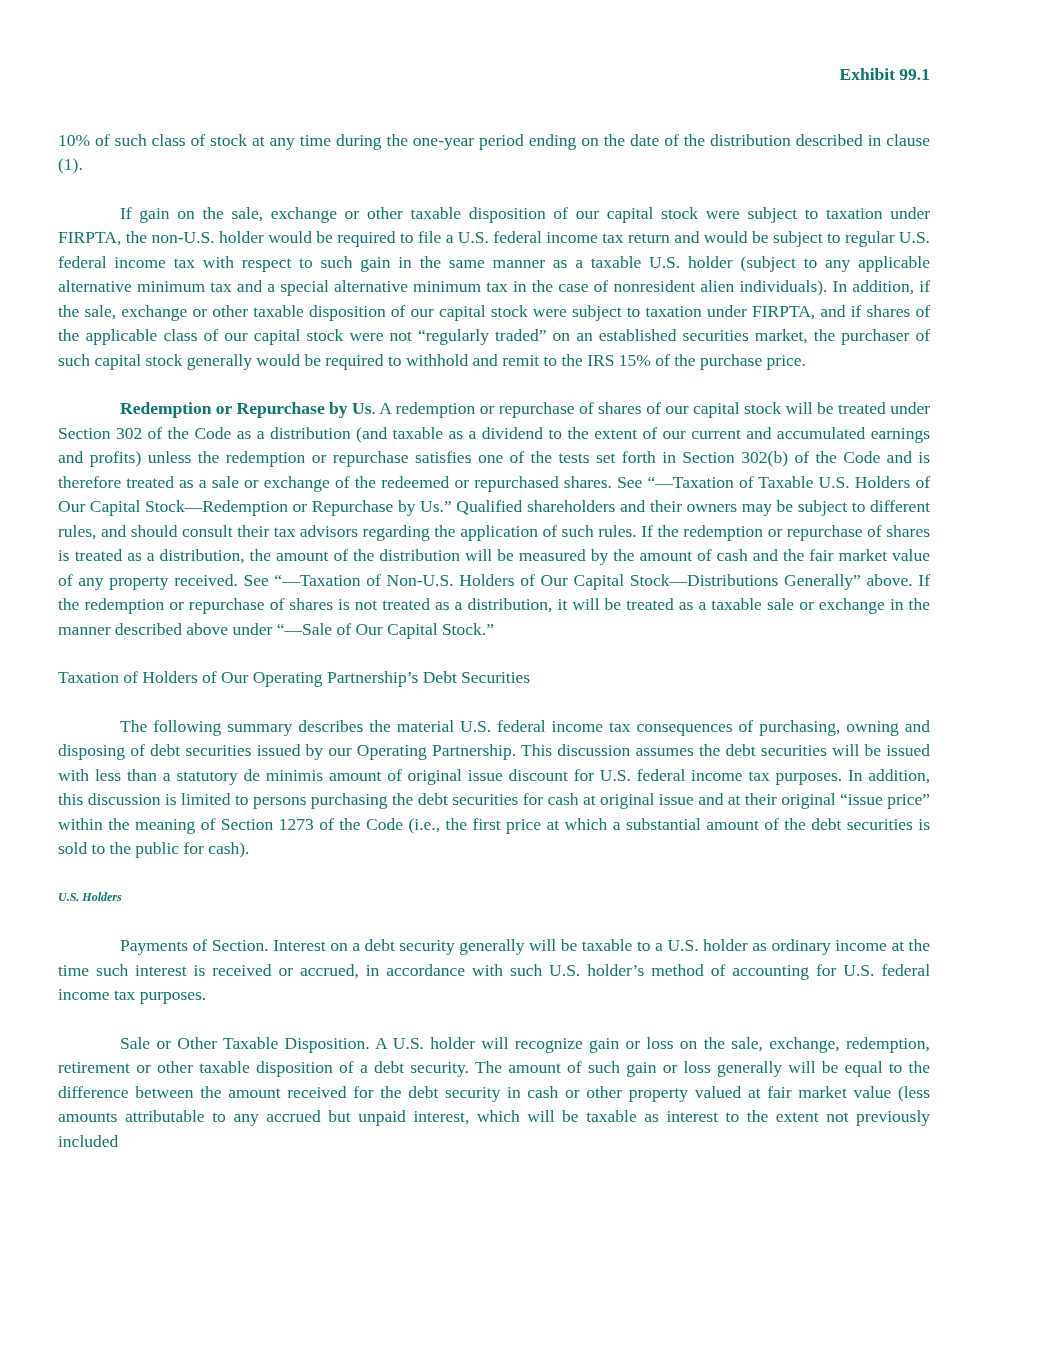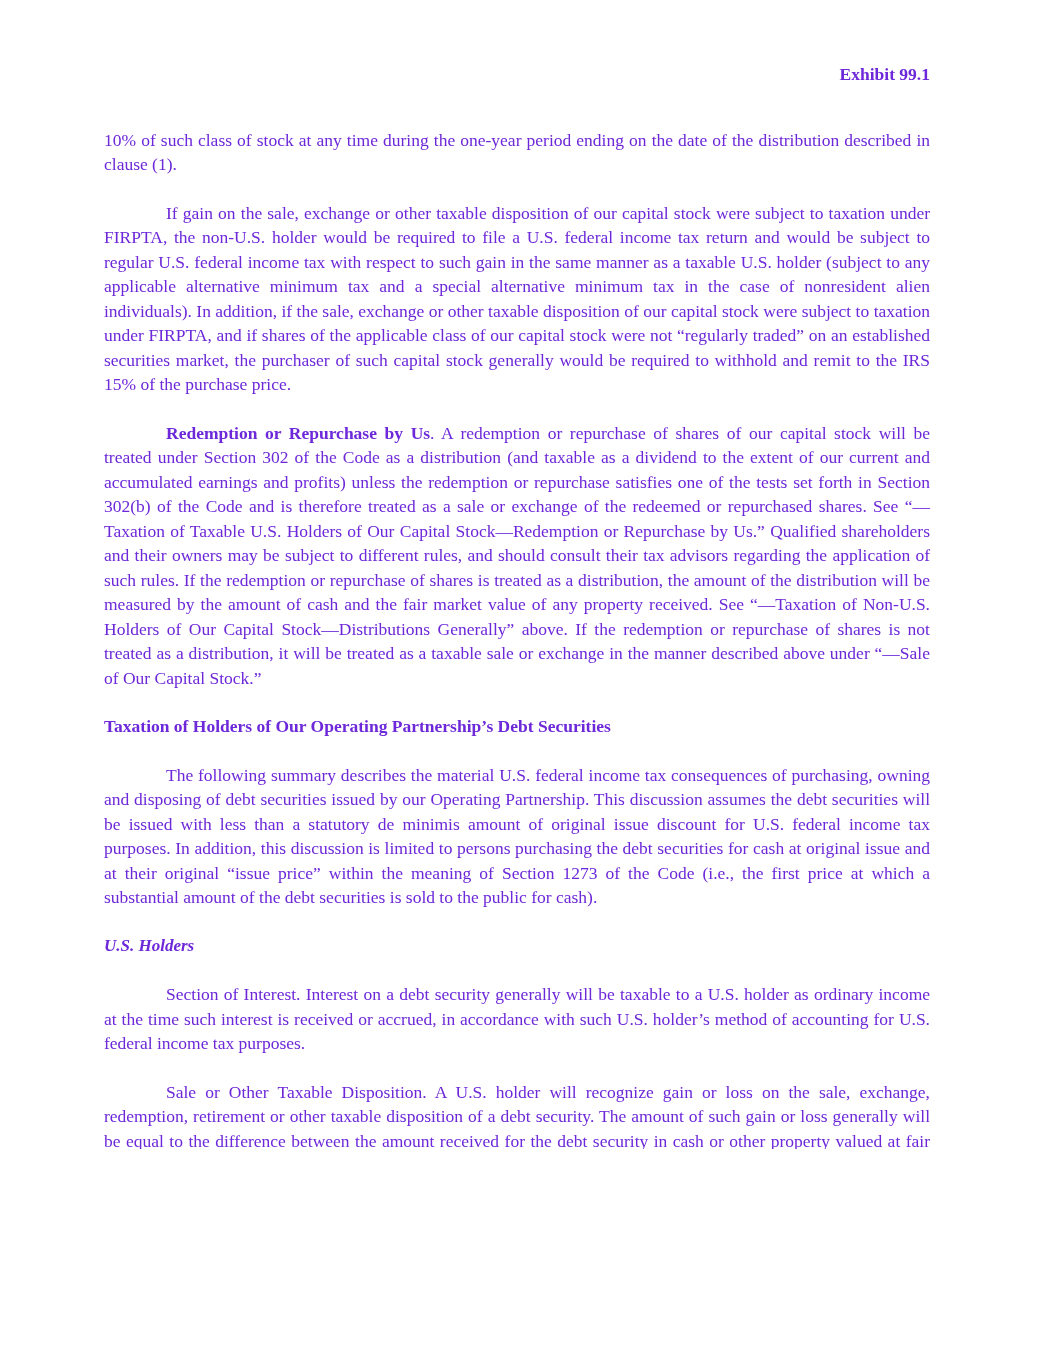--- a/index.html
+++ b/index.html
@@ -7,25 +7,25 @@
     padding: 0;
     background: #ffffff;
   }
   .page {
     position: relative;
     width: 1055px;
     height: 1149px;
     margin: 0 auto;
     background: #ffffff;
     box-sizing: border-box;
-    padding: 62px 125px 0 104px;
+    padding: 62px 125px 0 58px;
     font-family: "Liberation Serif", "DejaVu Serif", serif;
     font-size: 17.5px;
     line-height: 24.5px;
-    color: #6d28d9;
+    color: #0f766e;
     overflow: hidden;
   }
   .page-header {
     text-align: right;
     font-weight: bold;
     margin: 0 0 41px 0;
   }
   .para {
     text-align: justify;
     margin: 0 0 24px 0;
@@ -35,39 +35,39 @@
   }
   .heading {
     font-weight: bold;
     font-size: 17.5px;
     margin: 0 0 24px 0;
     text-align: left;
   }
   .subheading {
     font-weight: bold;
     font-style: italic;
-    font-size: 17px;
+    font-size: 12px;
     margin: 0 0 24px 0;
     text-align: left;
   }
   .seg-normal { font-style: normal; font-weight: normal; }
   .seg-italic { }
-  .seg-bold { font-weight: bold; }
+  .seg-bold { font-weight: normal; }
   .seg-bold-italic { font-weight: bold; }
 </style>
 </head>
 <body>
 
 <div class="page">
   <header class="page-header">
     <span>Exhibit 99.1</span>
   </header>
   <main class="doc-body" id="doc-body">
       <p class="para"><span class="seg-normal">10% of such class of stock at any time during the one-year period ending on the date of the distribution described in clause (1).</span></p>
       <p class="para indent"><span class="seg-normal">If gain on the sale, exchange or other taxable disposition of our capital stock were subject to taxation under FIRPTA, the non-U.S. holder would be required to file a U.S. federal income tax return and would be subject to regular U.S. federal income tax with respect to such gain in the same manner as a taxable U.S. holder (subject to any applicable alternative minimum tax and a special alternative minimum tax in the case of nonresident alien individuals). In addition, if the sale, exchange or other taxable disposition of our capital stock were subject to taxation under FIRPTA, and if shares of the applicable class of our capital stock were not “regularly traded” on an established securities market, the purchaser of such capital stock generally would be required to withhold and remit to the IRS 15% of the purchase price.</span></p>
       <p class="para indent"><span class="seg-bold-italic">Redemption or Repurchase by Us</span><span class="seg-normal">. A redemption or repurchase of shares of our capital stock will be treated under Section 302 of the Code as a distribution (and taxable as a dividend to the extent of our current and accumulated earnings and profits) unless the redemption or repurchase satisfies one of the tests set forth in Section 302(b) of the Code and is therefore treated as a sale or exchange of the redeemed or repurchased shares. See “—Taxation of Taxable U.S. Holders of Our Capital Stock—Redemption or Repurchase by Us.” Qualified shareholders and their owners may be subject to different rules, and should consult their tax advisors regarding the application of such rules. If the redemption or repurchase of shares is treated as a distribution, the amount of the distribution will be measured by the amount of cash and the fair market value of any property received. See “—Taxation of Non-U.S. Holders of Our Capital Stock—Distributions Generally” above. If the redemption or repurchase of shares is not treated as a distribution, it will be treated as a taxable sale or exchange in the manner described above under “—Sale of Our Capital Stock.”</span></p>
       <h3 class="heading"><span class="seg-bold">Taxation of Holders of Our Operating Partnership’s Debt Securities</span></h3>
       <p class="para indent"><span class="seg-normal">The following summary describes the material U.S. federal income tax consequences of purchasing, owning and disposing of debt securities issued by our Operating Partnership. This discussion assumes the debt securities will be issued with less than a statutory </span><span class="seg-italic">de minimis</span><span class="seg-normal"> amount of original issue discount for U.S. federal income tax purposes. In addition, this discussion is limited to persons purchasing the debt securities for cash at original issue and at their original “issue price” within the meaning of Section 1273 of the Code (</span><span class="seg-italic">i.e.</span><span class="seg-normal">, the first price at which a substantial amount of the debt securities is sold to the public for cash).</span></p>
       <h4 class="subheading"><span class="seg-bold-italic">U.S. Holders</span></h4>
-      <p class="para indent"><span class="seg-italic">Section of Interest.</span><span class="seg-normal"> Interest on a debt security generally will be taxable to a U.S. holder as ordinary income at the time such interest is received or accrued, in accordance with such U.S. holder’s method of accounting for U.S. federal income tax purposes.</span></p>
+      <p class="para indent"><span class="seg-italic">Payments of Section.</span><span class="seg-normal"> Interest on a debt security generally will be taxable to a U.S. holder as ordinary income at the time such interest is received or accrued, in accordance with such U.S. holder’s method of accounting for U.S. federal income tax purposes.</span></p>
       <p class="para indent"><span class="seg-italic">Sale or Other Taxable Disposition.</span><span class="seg-normal"> A U.S. holder will recognize gain or loss on the sale, exchange, redemption, retirement or other taxable disposition of a debt security. The amount of such gain or loss generally will be equal to the difference between the amount received for the debt security in cash or other property valued at fair market value (less amounts attributable to any accrued but unpaid interest, which will be taxable as interest to the extent not previously included</span></p>
     </main>
 </div>
 
 </body></html>

